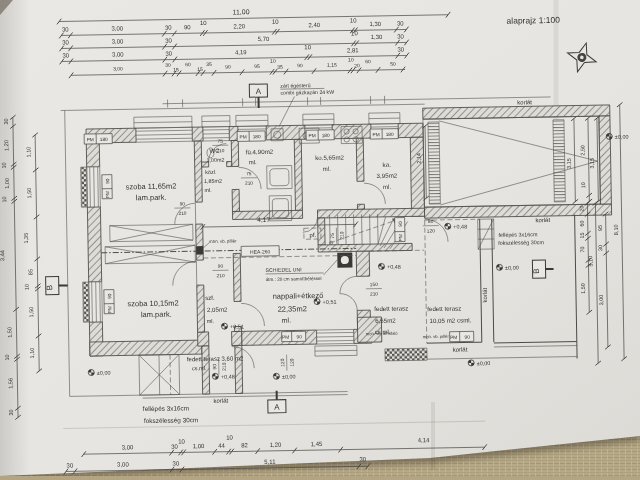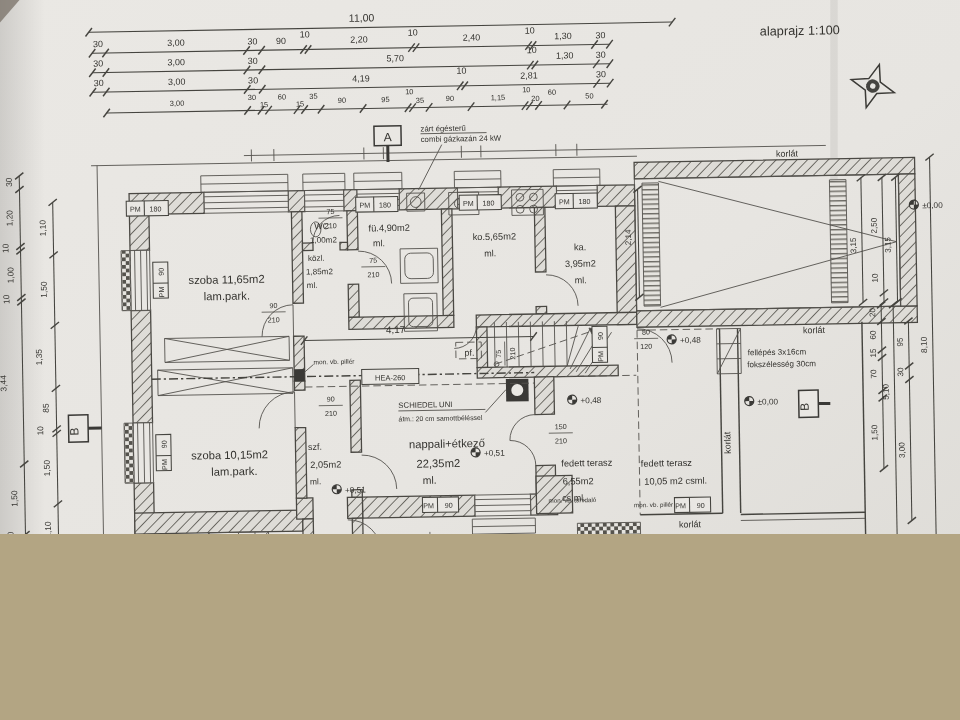--- a/index.html
+++ b/index.html
@@ -1,16 +1,16 @@
 <!DOCTYPE html>
 <html><head>
 <meta charset="utf-8">
 <style>
   html,body{margin:0;padding:0;background:#b3a583;}
-  .page{width:640px;height:356px;position:relative;overflow:hidden;}
+  .page{width:640px;height:476px;position:relative;overflow:hidden;}
   svg{display:block;}
   text{font-family:"Liberation Sans",sans-serif;fill:#34332f;}
   .lbl{text-anchor:middle;}
   .st{text-anchor:start;}
   .dim{fill:#34332f;text-anchor:middle;}
   .dl{stroke:#45443f;stroke-width:.7;fill:none;}
   .dt{stroke:#45443f;stroke-width:.95;}
   .w{fill:url(#hx);stroke:#4a4843;stroke-width:.85;}
   .thin{stroke:#55534e;stroke-width:.6;fill:none;}
   .med{stroke:#45443f;stroke-width:.95;fill:none;}

